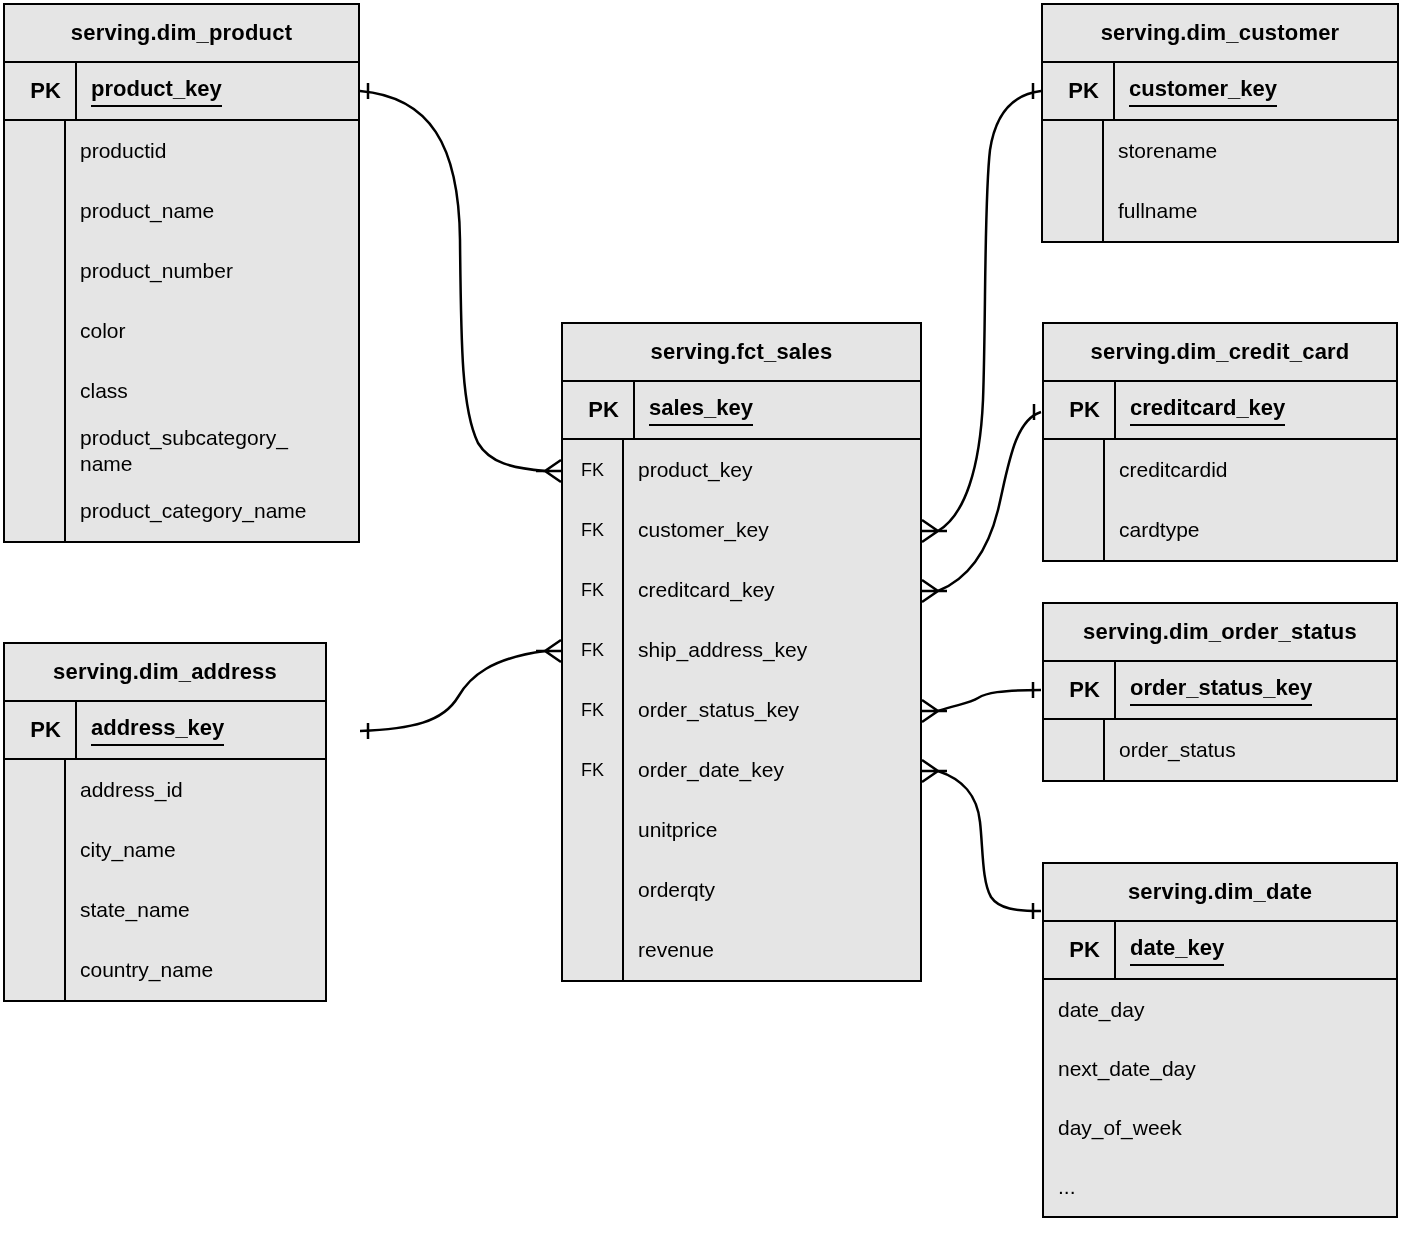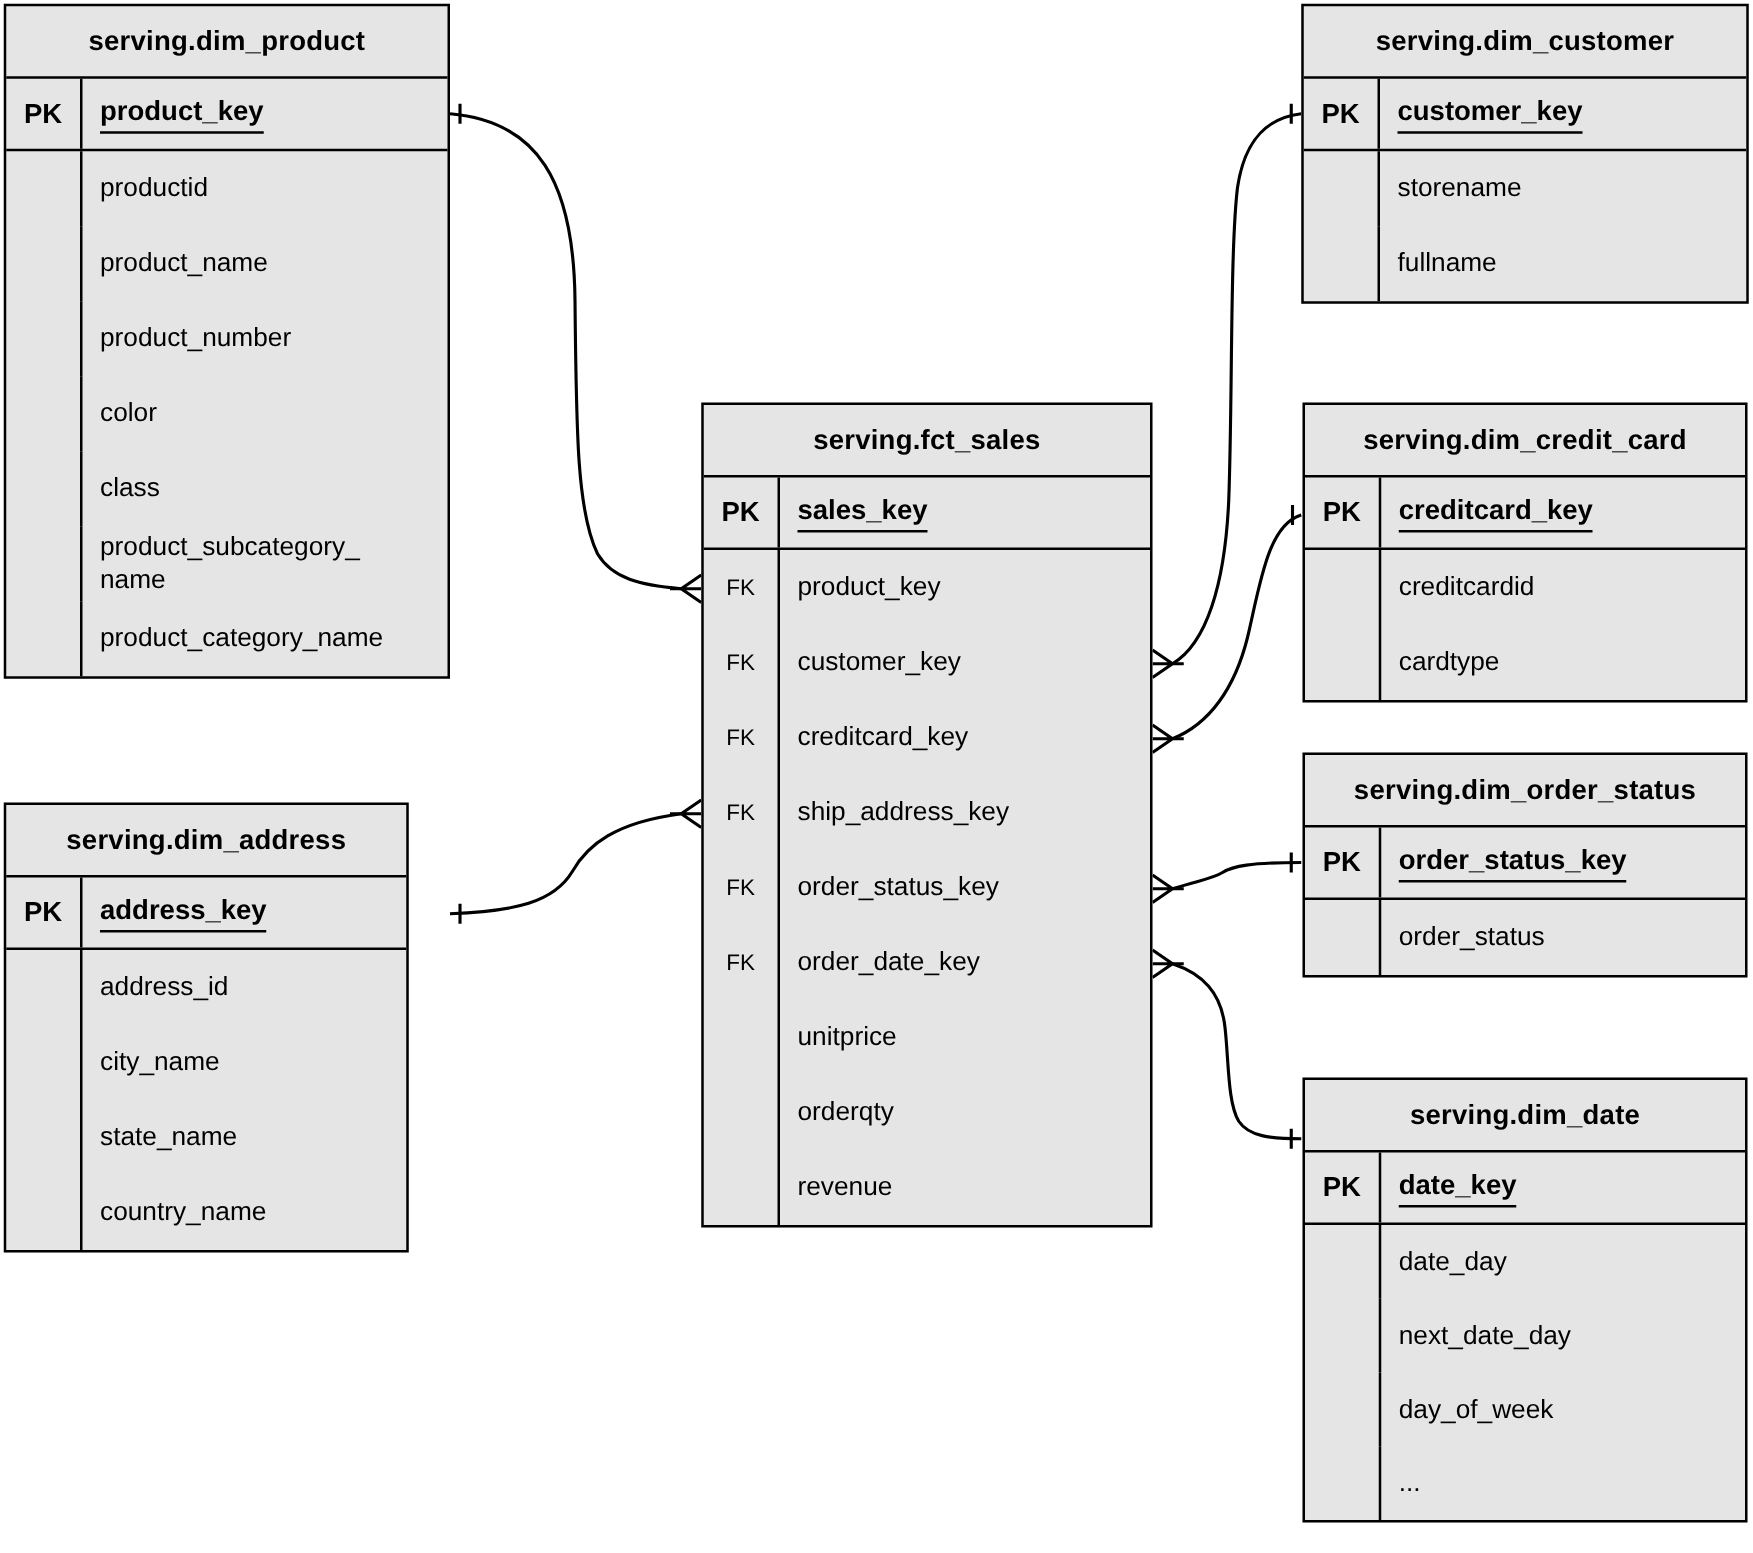--- a/index.html
+++ b/index.html
@@ -27,36 +27,36 @@
     letter-spacing:0.2px;
   }
   .t-row{display:flex;align-items:stretch;}
   .t-pk{height:56px;border-bottom:2px solid #000;}
   .t-key{
     width:59px;flex:none;
     display:flex;align-items:center;justify-content:center;
     border-right:2px solid #000;
     font-size:18px;
   }
-  .t-pk .t-key{font-weight:700;font-size:22px;}
+  .t-pk .t-key{font-weight:700;font-size:22px;padding-left:11px;}
   .t-field{
     flex:1;
     display:flex;align-items:center;
     padding-left:14px;
     font-size:21px;
     white-space:pre-line;
     line-height:26px;
   }
   .t-pk .t-field{font-weight:700;font-size:22px;}
   .pk-underline{
     border-bottom:2.5px solid #000;
     padding-bottom:3px;
   }
   .t-body .t-row{height:60px;}
-  .tbl-dim-date .t-body .t-row{height:59px;}
+  .tbl-dim-date .t-body .t-row{height:59px;flex-direction:column;}
 </style>
 </head>
 <body>
 
 <div class="stage">
 
   <svg class="wires" width="1402" height="1242" viewBox="0 0 1402 1242" fill="none" stroke="#000" stroke-width="2.5">
 
     <g>
       <path d="M 360 91 C 430 97 459 145 460 240 C 461 350 462 410 478 443 C 490 463 512 468 545 471"></path>

